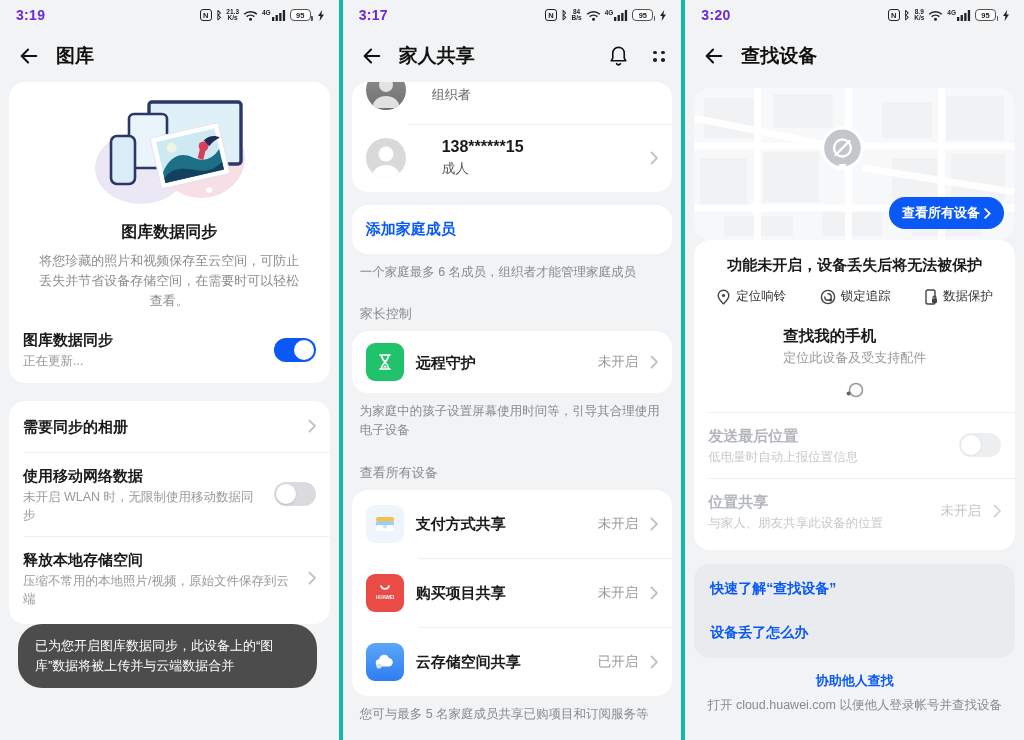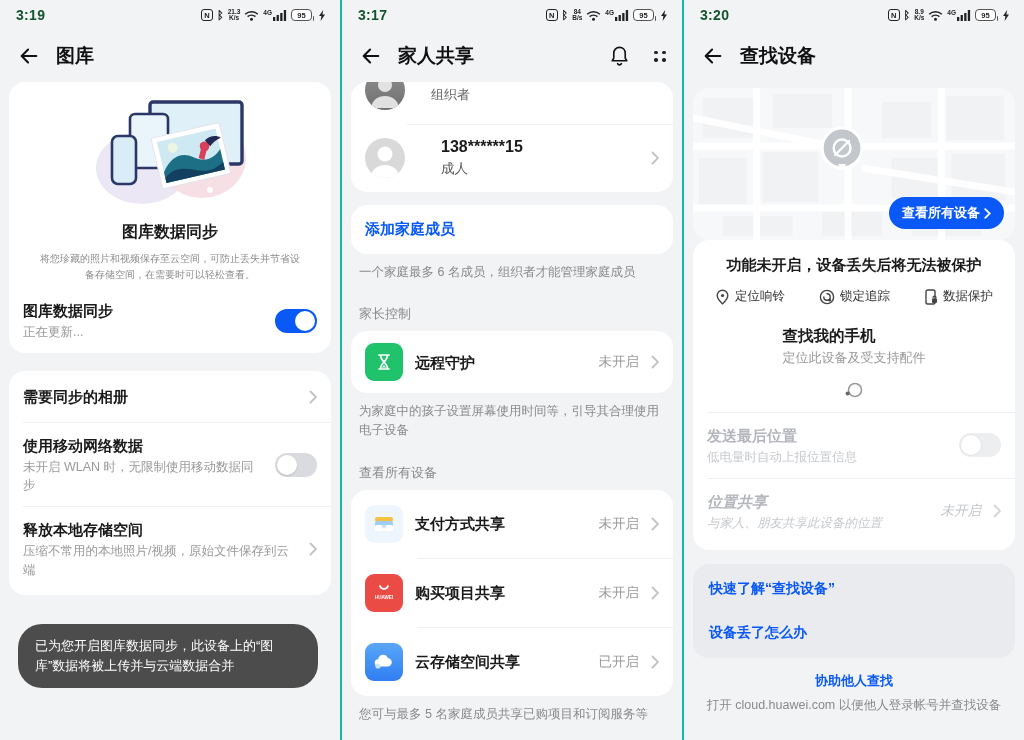--- a/index.html
+++ b/index.html
@@ -1,23 +1,23 @@
 <!DOCTYPE html>
 <html><head>
 <meta charset="utf-8">
 <style>
   * { margin:0; padding:0; box-sizing:border-box; }
   html,body { width:1024px; height:740px; overflow:hidden; }
   body { font-family:"Liberation Sans","DejaVu Sans",sans-serif; background:#f1f3f5; display:flex; }
   .phone { flex:1 1 0; height:740px; position:relative; overflow:hidden; background:#f1f3f5; }
-  .phone + .phone { border-left:2px solid #14b8a6; }
+  .phone + .phone { border-left:4px solid #14b8a6; }
 
   
   .statusbar { height:30px; display:flex; align-items:center; justify-content:space-between; padding:0 14px 0 16px; }
-  .time { font-size:14px; font-weight:700; color:#14532d; letter-spacing:.3px; }
+  .time { font-size:14px; font-weight:700; color:#6d28d9; letter-spacing:.3px; }
   .sicons { display:flex; align-items:center; gap:4px; }
   .nfc { width:12px; height:12px; border:1.3px solid #222; border-radius:3px; font-size:7.5px; font-weight:700; color:#222; display:flex; align-items:center; justify-content:center; }
   .bt { font-size:11px; color:#222; line-height:1; font-weight:700; }
   .speed { display:flex; flex-direction:column; align-items:center; line-height:1; }
   .speed span { font-size:6.5px; font-weight:700; color:#222; }
   .sig { display:flex; align-items:flex-start; gap:1px; }
   .sig .g { font-size:6.5px; font-weight:700; color:#222; line-height:1; }
   .batt { display:flex; align-items:flex-end; }
   .battbody { width:21px; height:12px; border:1px solid #555; border-radius:4px; display:flex; align-items:center; justify-content:center; font-size:7.5px; font-weight:700; color:#222; background:#fff; }
   .batttip { width:1.5px; height:5px; background:#555; border-radius:0 1px 1px 0; margin-left:.5px; }
@@ -47,21 +47,21 @@
   
   .tgl { width:42px; height:24px; border-radius:12px; position:relative; flex:0 0 auto; cursor:pointer; }
   .tgl .knob { position:absolute; top:2px; width:20px; height:20px; border-radius:50%; background:#fff; }
   .tgl.on { background:#0a59f7; } .tgl.on .knob { right:2px; }
   .tgl.off { background:#d9dbde; } .tgl.off .knob { left:2px; box-shadow:0 1px 2px rgba(0,0,0,.15); }
   .tgl.off.pale { background:#eceef0; }
 
   
   .hero { padding:14px 14px 0; text-align:center; }
   .herotitle { font-size:16px; font-weight:700; color:#1a1a1a; margin-top:10px; }
-  .herodesc { font-size:10px; color:#8c8c8c; line-height:1.55; margin:8px 14px 0; text-align:center; }
+  .herodesc { font-size:13px; color:#8c8c8c; line-height:1.55; margin:8px 14px 0; text-align:center; }
   .toast { position:absolute; left:18px; right:22px; bottom:52px; background:#4c4c4c; color:#fff; font-size:13px; line-height:1.55; border-radius:24px; padding:12px 17px; }
 
   
   .avatar { width:40px; height:40px; border-radius:50%; flex:0 0 auto; position:relative; overflow:hidden; background:#d9d9d9; }
   .avatar.dark { background:linear-gradient(180deg,#8f8f8f,#6f6f6f); }
   .avatar svg { position:absolute; inset:0; }
   .membername { font-size:16px; font-weight:700; color:#1a1a1a; }
   .addrow { padding:15px 14px; }
   .bluelabel { font-size:15px; font-weight:600; color:#0a59f7; }
 
@@ -477,21 +477,21 @@
     <div class="row dim">
       <div class="rtext">
         <div class="rlabel">发送最后位置</div>
         <div class="rsub">低电量时自动上报位置信息</div>
       </div>
       <div class="tgl off pale">
           <div class="knob" style="box-shadow:0 0 0 1px #e4e6e8;"></div>
         </div>
     </div>
     <div class="divider"></div>
-    <div class="row dim" style="padding-bottom:16px;font-style:italic;">
+    <div class="row dim" style="padding-bottom:16px;">
       <div class="rtext">
         <div class="rlabel">位置共享</div>
         <div class="rsub">与家人、朋友共享此设备的位置</div>
       </div>
       <span class="state">未开启</span>
       <svg class="chev" width="8" height="14" viewBox="0 0 8 14">
           <path d="M1.5 1.5 7 7l-5.5 5.5" fill="none" stroke="#d4d6d9" stroke-width="1.8" stroke-linecap="round"></path>
         </svg>
     </div>
   </div>

